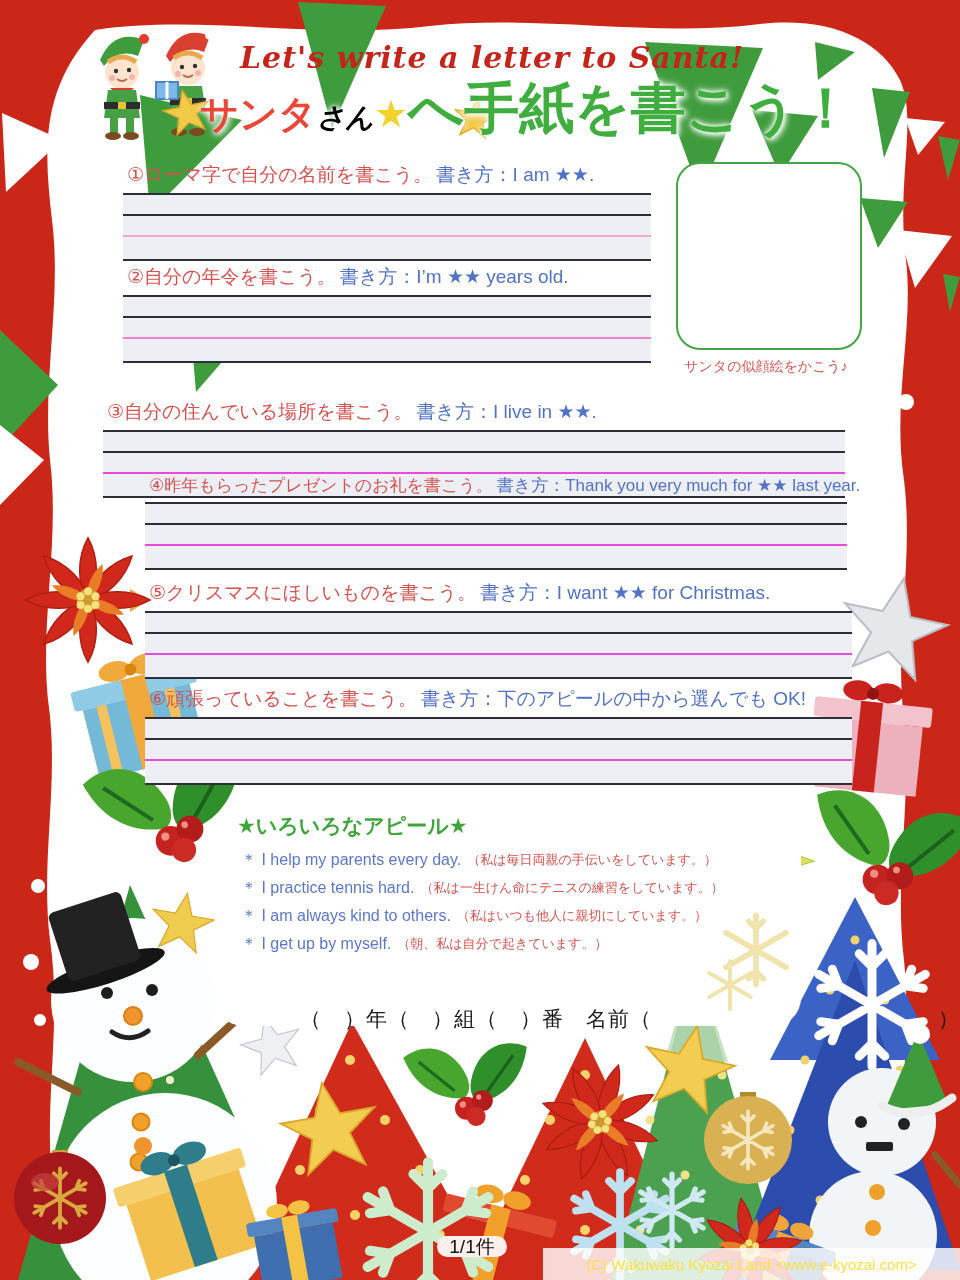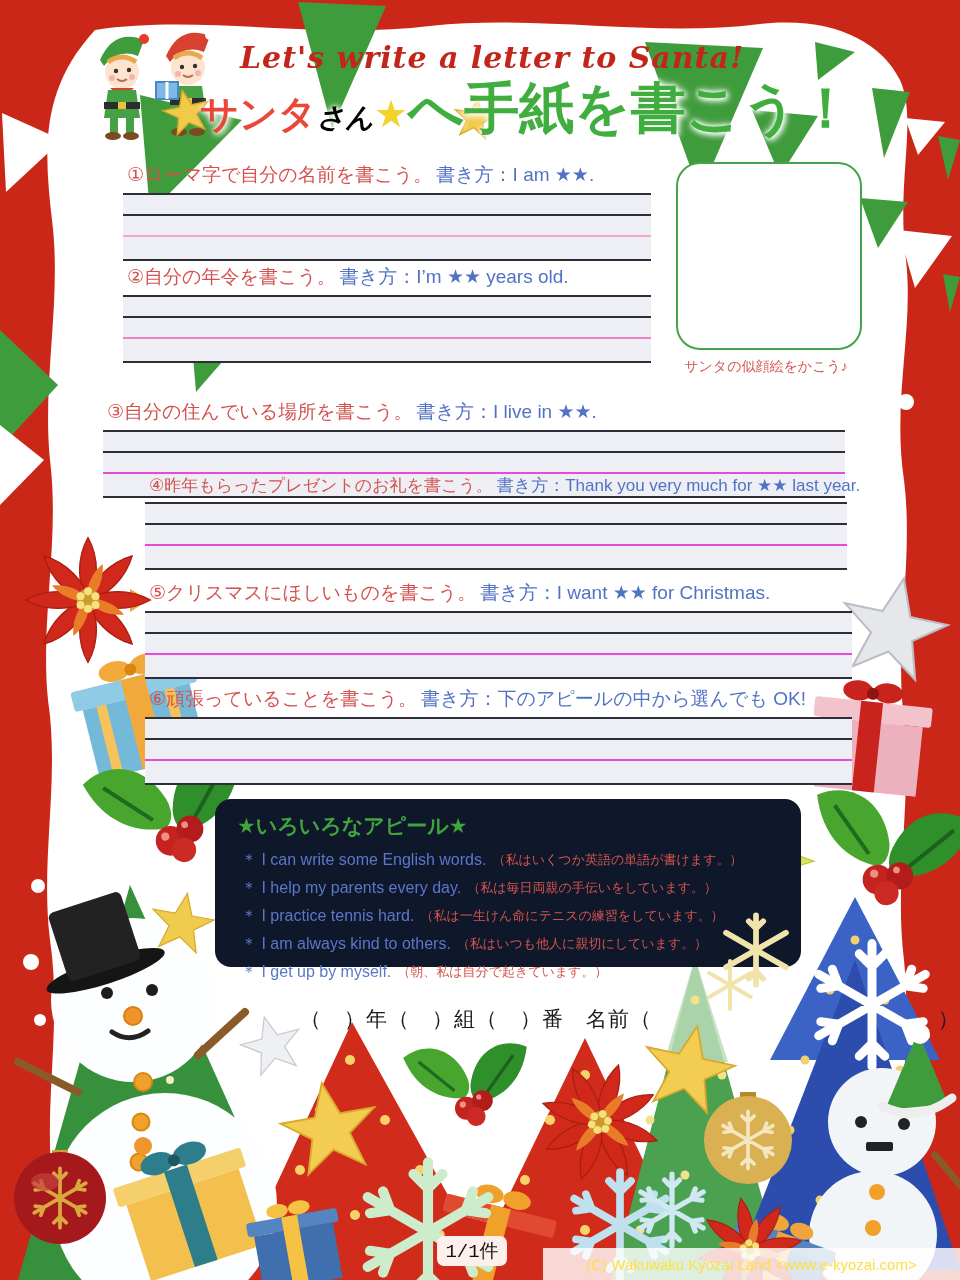--- a/index.html
+++ b/index.html
@@ -41,30 +41,30 @@
   .s2 .pink{background:#ef82c6;}
   .s4 .sec-label{font-size:17px;}
 
   
   .portrait{left:676px;top:162px;width:182px;height:184px;background:#fff;
             border:2px solid #47a347;border-radius:24px;}
   .portrait-caption{left:656px;top:358px;width:220px;text-align:center;
             font-size:14px;color:#d4544e;}
 
   
-  .appeal{left:215px;top:799px;width:586px;height:168px;background:#0f172a;border-radius:16px;}
+  .appeal{left:215px;top:799px;width:586px;height:227px;background:#ffffff;border-radius:28px;}
   .appeal-title{margin:13px 0 6px 22px;font-size:21px;font-weight:bold;color:#3fa43c;}
   .appeal-item{height:28px;display:flex;align-items:center;margin-left:26px;white-space:nowrap;}
   .appeal-item .en{font-size:16px;color:#5b77c9;}
   .appeal-item .jp{font-size:13px;color:#d4544e;margin-left:6px;}
 
   .nameline{left:300px;top:1005px;font-size:21px;color:#1a1a1a;letter-spacing:1px;white-space:nowrap;}
 
-  .count-badge{left:437px;top:1236px;width:70px;height:30px;background:#fdefeb;border-radius:7px;
-    display:flex;align-items:center;justify-content:center;font-size:19px;color:#111;font-family:Liberation Mono, monospace;}
+  .count-badge{left:437px;top:1236px;width:70px;height:21px;background:#fdefeb;border-radius:16px;
+    display:flex;align-items:center;justify-content:center;font-size:19px;color:#111;}
   .copyright{left:543px;top:1248px;width:417px;height:32px;background:rgba(255,255,255,.82);
     display:flex;align-items:center;justify-content:center;font-size:15px;color:#fde047;white-space:nowrap;}
 </style>
 </head>
 <body>
 
 <div class="page">
 
 <svg class="decor back" width="960" height="1280" viewBox="0 0 960 1280">
   <defs>
@@ -426,24 +426,20 @@
         <div class="pink"></div>
       </div>
 </div>
 
 <div class="content portrait"></div>
 <div class="content portrait-caption">サンタの似顔絵をかこう♪</div>
 
 <div class="content appeal">
   <div class="appeal-title">★いろいろなアピール★</div>
   <div class="appeal-item">
-        <span class="en">＊ I can write some English words.</span>
-        <span class="jp">（私はいくつか英語の単語が書けます。）</span>
-      </div>
-  <div class="appeal-item">
         <span class="en">＊ I help my parents every day.</span>
         <span class="jp">（私は毎日両親の手伝いをしています。）</span>
       </div>
   <div class="appeal-item">
         <span class="en">＊ I practice tennis hard.</span>
         <span class="jp">（私は一生けん命にテニスの練習をしています。）</span>
       </div>
   <div class="appeal-item">
         <span class="en">＊ I am always kind to others.</span>
         <span class="jp">（私はいつも他人に親切にしています。）</span>

